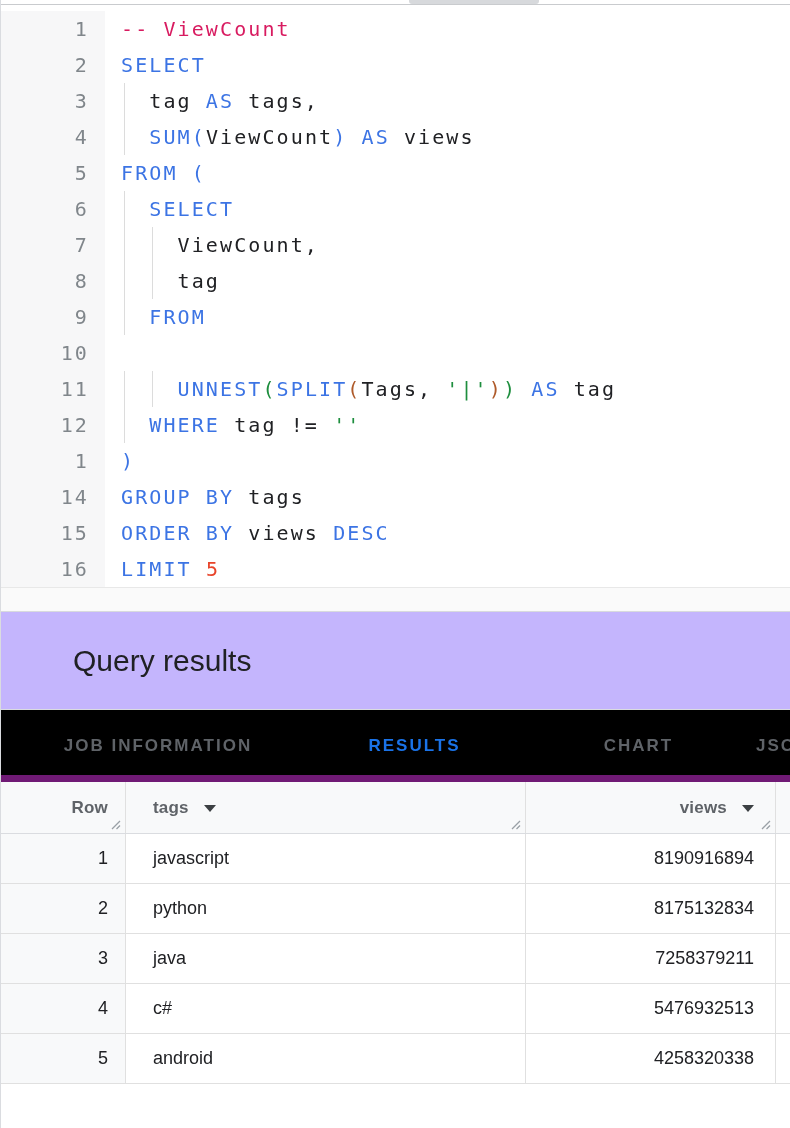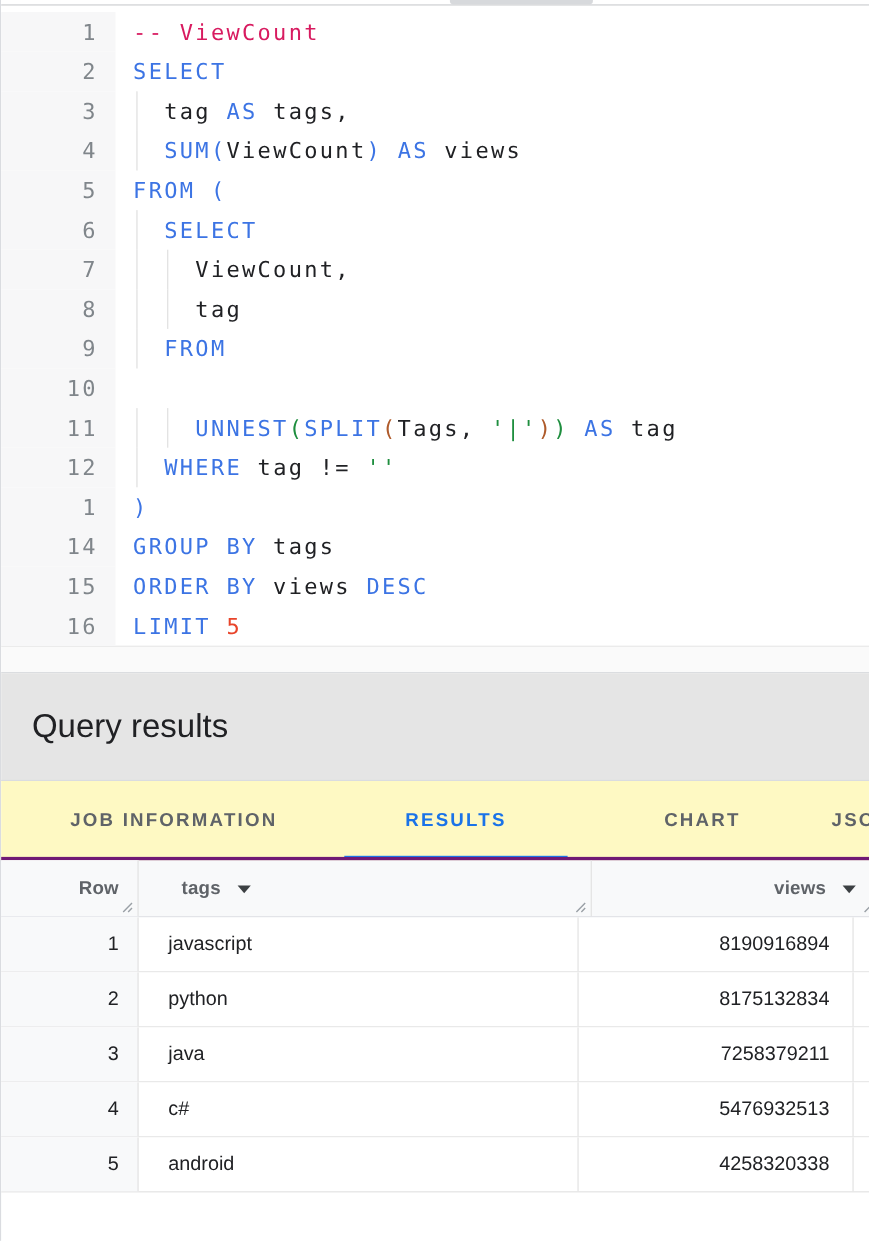--- a/index.html
+++ b/index.html
@@ -20,42 +20,42 @@
         background:#F7F7F8; color:var(--line_number); }
   .code { flex:1; padding-left:16px; white-space:pre; position:relative; color:var(--text); }
   .guide { position:absolute; top:0; height:36px; width:0; border-left:1px solid #DCDCDC; }
   .c-kw{color:var(--keyword)} .c-comment{color:var(--comment)} .c-def{color:var(--text)}
   .c-str{color:var(--string)} .c-num{color:var(--number)}
   .c-p1{color:var(--paren1)} .c-p2{color:var(--paren2)} .c-p3{color:var(--paren3)}
   .editor-footer { height:25px; background:#FAFAFA; border-top:1px solid #E8E8E8;
                    border-bottom:1px solid #D8DADD; }
 
   
-  .qr-band { height:98px; background:#e5e5e5; border-bottom:1px solid #DADCE0;
-             display:flex; align-items:center; padding-left:28px; }
+  .qr-band { height:98px; background:#c4b5fd; border-bottom:1px solid #DADCE0;
+             display:flex; align-items:center; padding-left:72px; }
   .qr-title { font-size:30px; font-weight:400; color:#202124; }
 
   
-  .tabs { position:relative; height:72px; background:#fef9c3; border-bottom:3px solid #701a75;
+  .tabs { position:relative; height:72px; background:#000000; border-bottom:7px solid #701a75;
           overflow:hidden; }
   .tab { position:absolute; top:0; height:72px; display:flex; align-items:center;
          justify-content:center; font-size:17px; font-weight:700; letter-spacing:2px;
          color:var(--tab_inactive); white-space:nowrap; cursor:pointer; }
   .tab.active { color:var(--tab_active); }
   .tab.active::after { content:""; position:absolute; left:0; right:0; bottom:0;
                        height:4px; background:var(--tab_active); }
   .tab-job   { left:31px;  width:252px; }
   .tab-results{ left:312px; width:203px; }
   .tab-chart { left:565px; width:145px; }
   .tab-json  { left:731px; width:140px; justify-content:flex-start; padding-left:24px; }
 
   
   .tbl { width:790px; }
   .trow { display:flex; height:50px; border-bottom:1px solid #E0E0E0; background:#fff; }
-  .thead { height:52px; background:#F8F9FA; border-bottom:1px solid #DADCE0;gap:12px; }
+  .thead { height:52px; background:#F8F9FA; border-bottom:1px solid #DADCE0; }
   .cell { height:100%; display:flex; align-items:center; font-size:18px; overflow:hidden; }
   .c0 { flex:0 0 125px; border-right:1px solid #E0E0E0; }
   .c1 { flex:0 0 400px; border-right:1px solid #E0E0E0; padding-left:27px; }
   .c2 { flex:0 0 250px; border-right:1px solid #E0E0E0; justify-content:flex-end; padding-right:21px; }
   .c3 { flex:1 1 auto; }
   .thead .cell { position:relative; color:#5F6368; font-size:17px; font-weight:700; letter-spacing:.2px; }
   .thead .c0 { padding-left:22px; }
   .trow .c0 { justify-content:flex-end; padding-right:17px; background:#F8F9FA; }
   .caret { width:0; height:0; border-left:6px solid transparent; border-right:6px solid transparent;
            border-top:7px solid #3C4043; margin-left:15px; margin-top:2px; cursor:pointer; }

